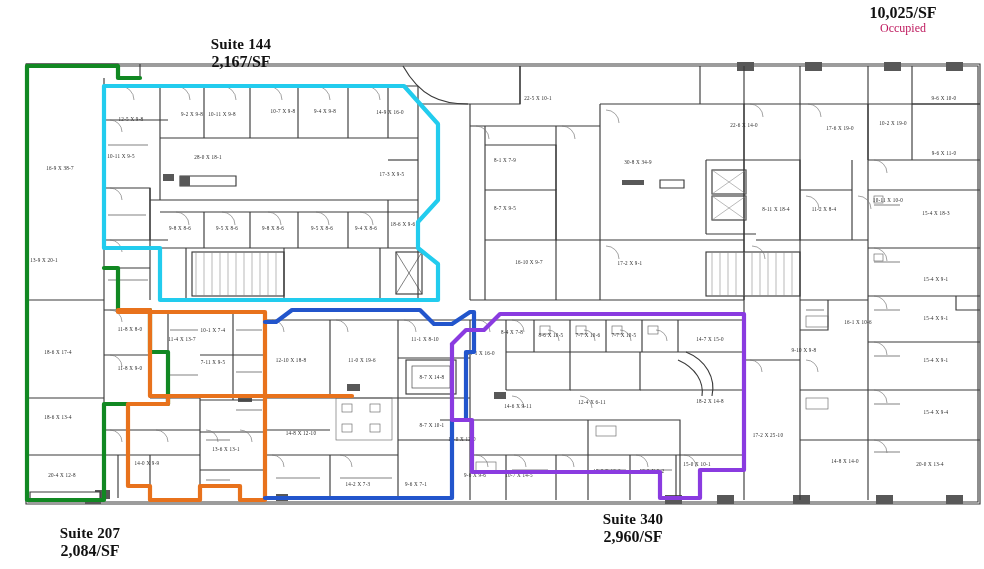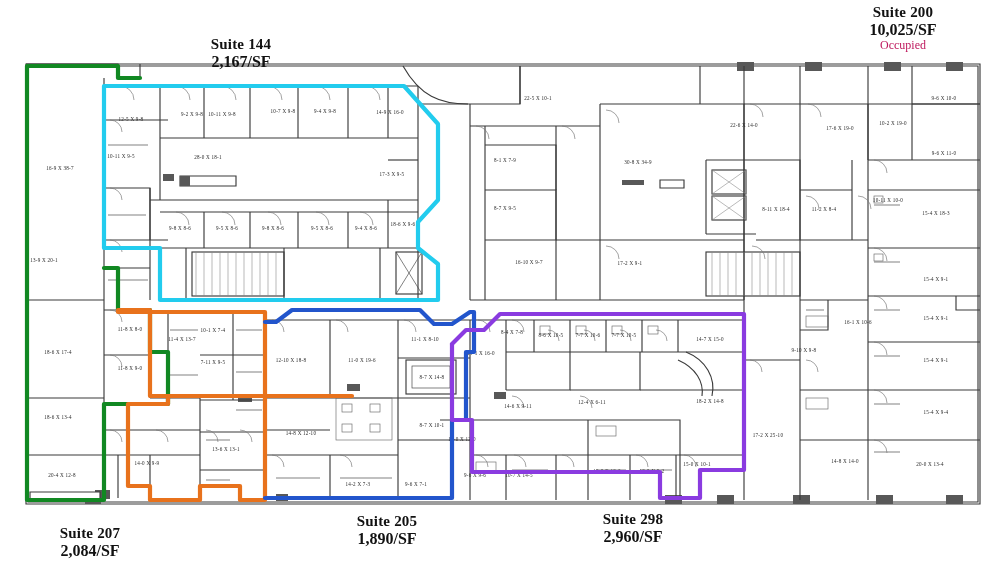--- a/index.html
+++ b/index.html
@@ -445,39 +445,34 @@
 
     <path id="hl-205" class="hl" d="M265,322 H276 L292,310 H420 L434,324 H452 L470,312 H474
          V352 H466 V420 H452 V498 H265" stroke="#2255CC"></path>
 
     <path id="hl-204" class="hl" d="M452,344 L466,330 H484 L500,314 H744 V470 H700 V498 H660 V472 H472
          V420 H452 V344" stroke="#8A3BE0"></path>
 
   </svg>
 
   <div class="suite-label" style="left:833px;top:4px;width:140px;">
-    <div class="nm">Suite 200</div>
     <div class="sf">10,025/SF</div>
     <div class="st">Occupied</div>
   </div>
 
   <div class="suite-label" style="left:181px;top:36px;width:120px;">
     <div class="nm">Suite 144</div>
     <div class="sf">2,167/SF</div>
   </div>
 
   <div class="suite-label" style="left:568px;top:511px;width:130px;">
-    <div class="nm">Suite 298</div>
+    <div class="nm">Suite 340</div>
     <div class="sf">2,960/SF</div>
   </div>
 
-  <div class="suite-label" style="left:322px;top:513px;width:130px;">
-    <div class="nm">Suite 205</div>
-    <div class="sf">1,890/SF</div>
-  </div>
 
 
   <div class="suite-label" style="left:30px;top:525px;width:120px;">
     <div class="nm">Suite 207</div>
     <div class="sf">2,084/SF</div>
   </div>
 
 </div>
 
 </body></html>

